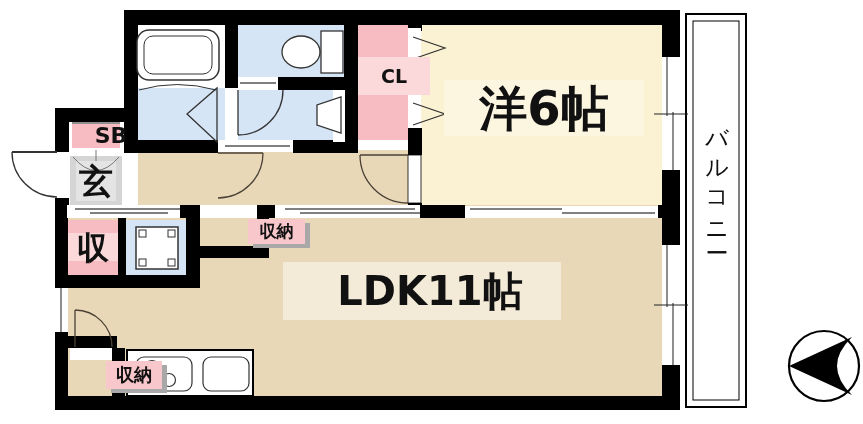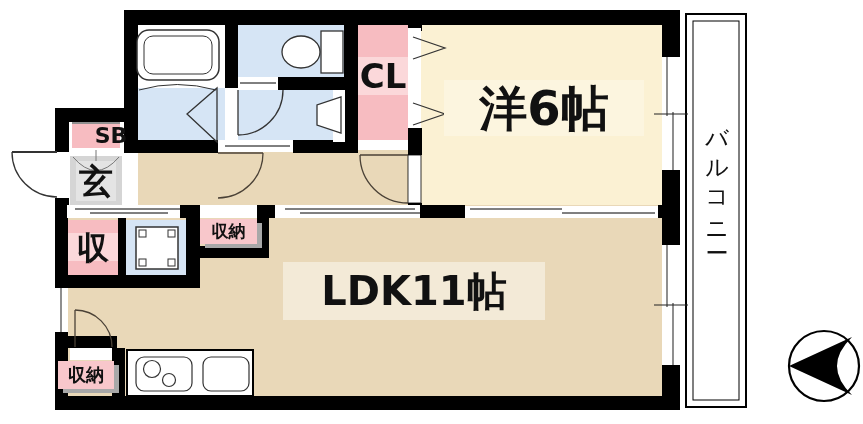--- a/index.html
+++ b/index.html
@@ -13,25 +13,25 @@
   .blue{background:var(--floor-blue,#d6e5f5);}
   .pink{background:var(--closet-pink,#f7bcc1);}
   .pinklight{background:var(--closet-pink-light,#fbd8da);}
   .graytile{background:var(--tile-gray,#d5d5d5);}
   svg{position:absolute;left:0;top:0;}
   .lbl{
     position:absolute;display:flex;align-items:center;justify-content:center;
     color:#111;line-height:1;white-space:nowrap;
   }
   .band-cream{background:var(--band-cream,#fcf5df);}
-  .band-tan{background:var(--band-tan,#f3ead7);}
+  .band-tan{background:var(--band-tan,#f3ead7);padding-left:16px;}
   .tag{
     background:var(--label-pink,#f8c7cb);
     box-shadow:5px 4px 0 #a8a8a8;
-    font-size:17px;font-weight:600;
+    font-size:17px;font-weight:600;margin-left:48px;
   }
   .vtext{
     writing-mode:vertical-rl;text-orientation:mixed;
     font-size:23px;font-weight:500;letter-spacing:6px;
     display:flex;align-items:center;justify-content:flex-start;
   }
 </style>
 </head>
 <body>
 
@@ -198,21 +198,21 @@
     <g>
       <circle cx="824" cy="366" r="35" fill="#ffffff" stroke="#000" stroke-width="2.2"></circle>
       <path d="M 789 366 L 852 337 Q 822 366 852 395 Z" fill="#000000"></path>
     </g>
   </svg>
 
   <div class="lbl band-cream" style="left:444px;top:80px;width:200px;height:56px;font-size:48px;font-weight:600;">洋6帖</div>
 
   <div class="lbl band-tan" style="left:283px;top:262px;width:262px;height:58px;font-size:40px;font-weight:600;">LDK11帖</div>
 
-  <div class="lbl pinklight" style="left:358px;top:57px;width:50px;height:38px;font-size:34px;font-weight:700;">CL</div>
+  <div class="lbl pinklight" style="left:358px;top:57px;width:72px;height:38px;font-size:19px;font-weight:700;">CL</div>
 
   <div class="lbl" style="left:87px;top:122px;width:48px;height:27px;font-size:22px;font-weight:600;">SB</div>
 
   <div class="lbl" style="left:70px;top:158px;width:52px;height:46px;font-size:34px;font-weight:600;">玄</div>
 
   <div class="lbl" style="left:68px;top:221px;width:50px;height:53px;font-size:32px;font-weight:600;">収</div>
 
   <div class="lbl tag" style="left:200px;top:219px;width:57px;height:25px;">収納</div>
 
   <div class="lbl tag" style="left:58px;top:361px;width:56px;height:28px;font-size:18px;">収納</div>

